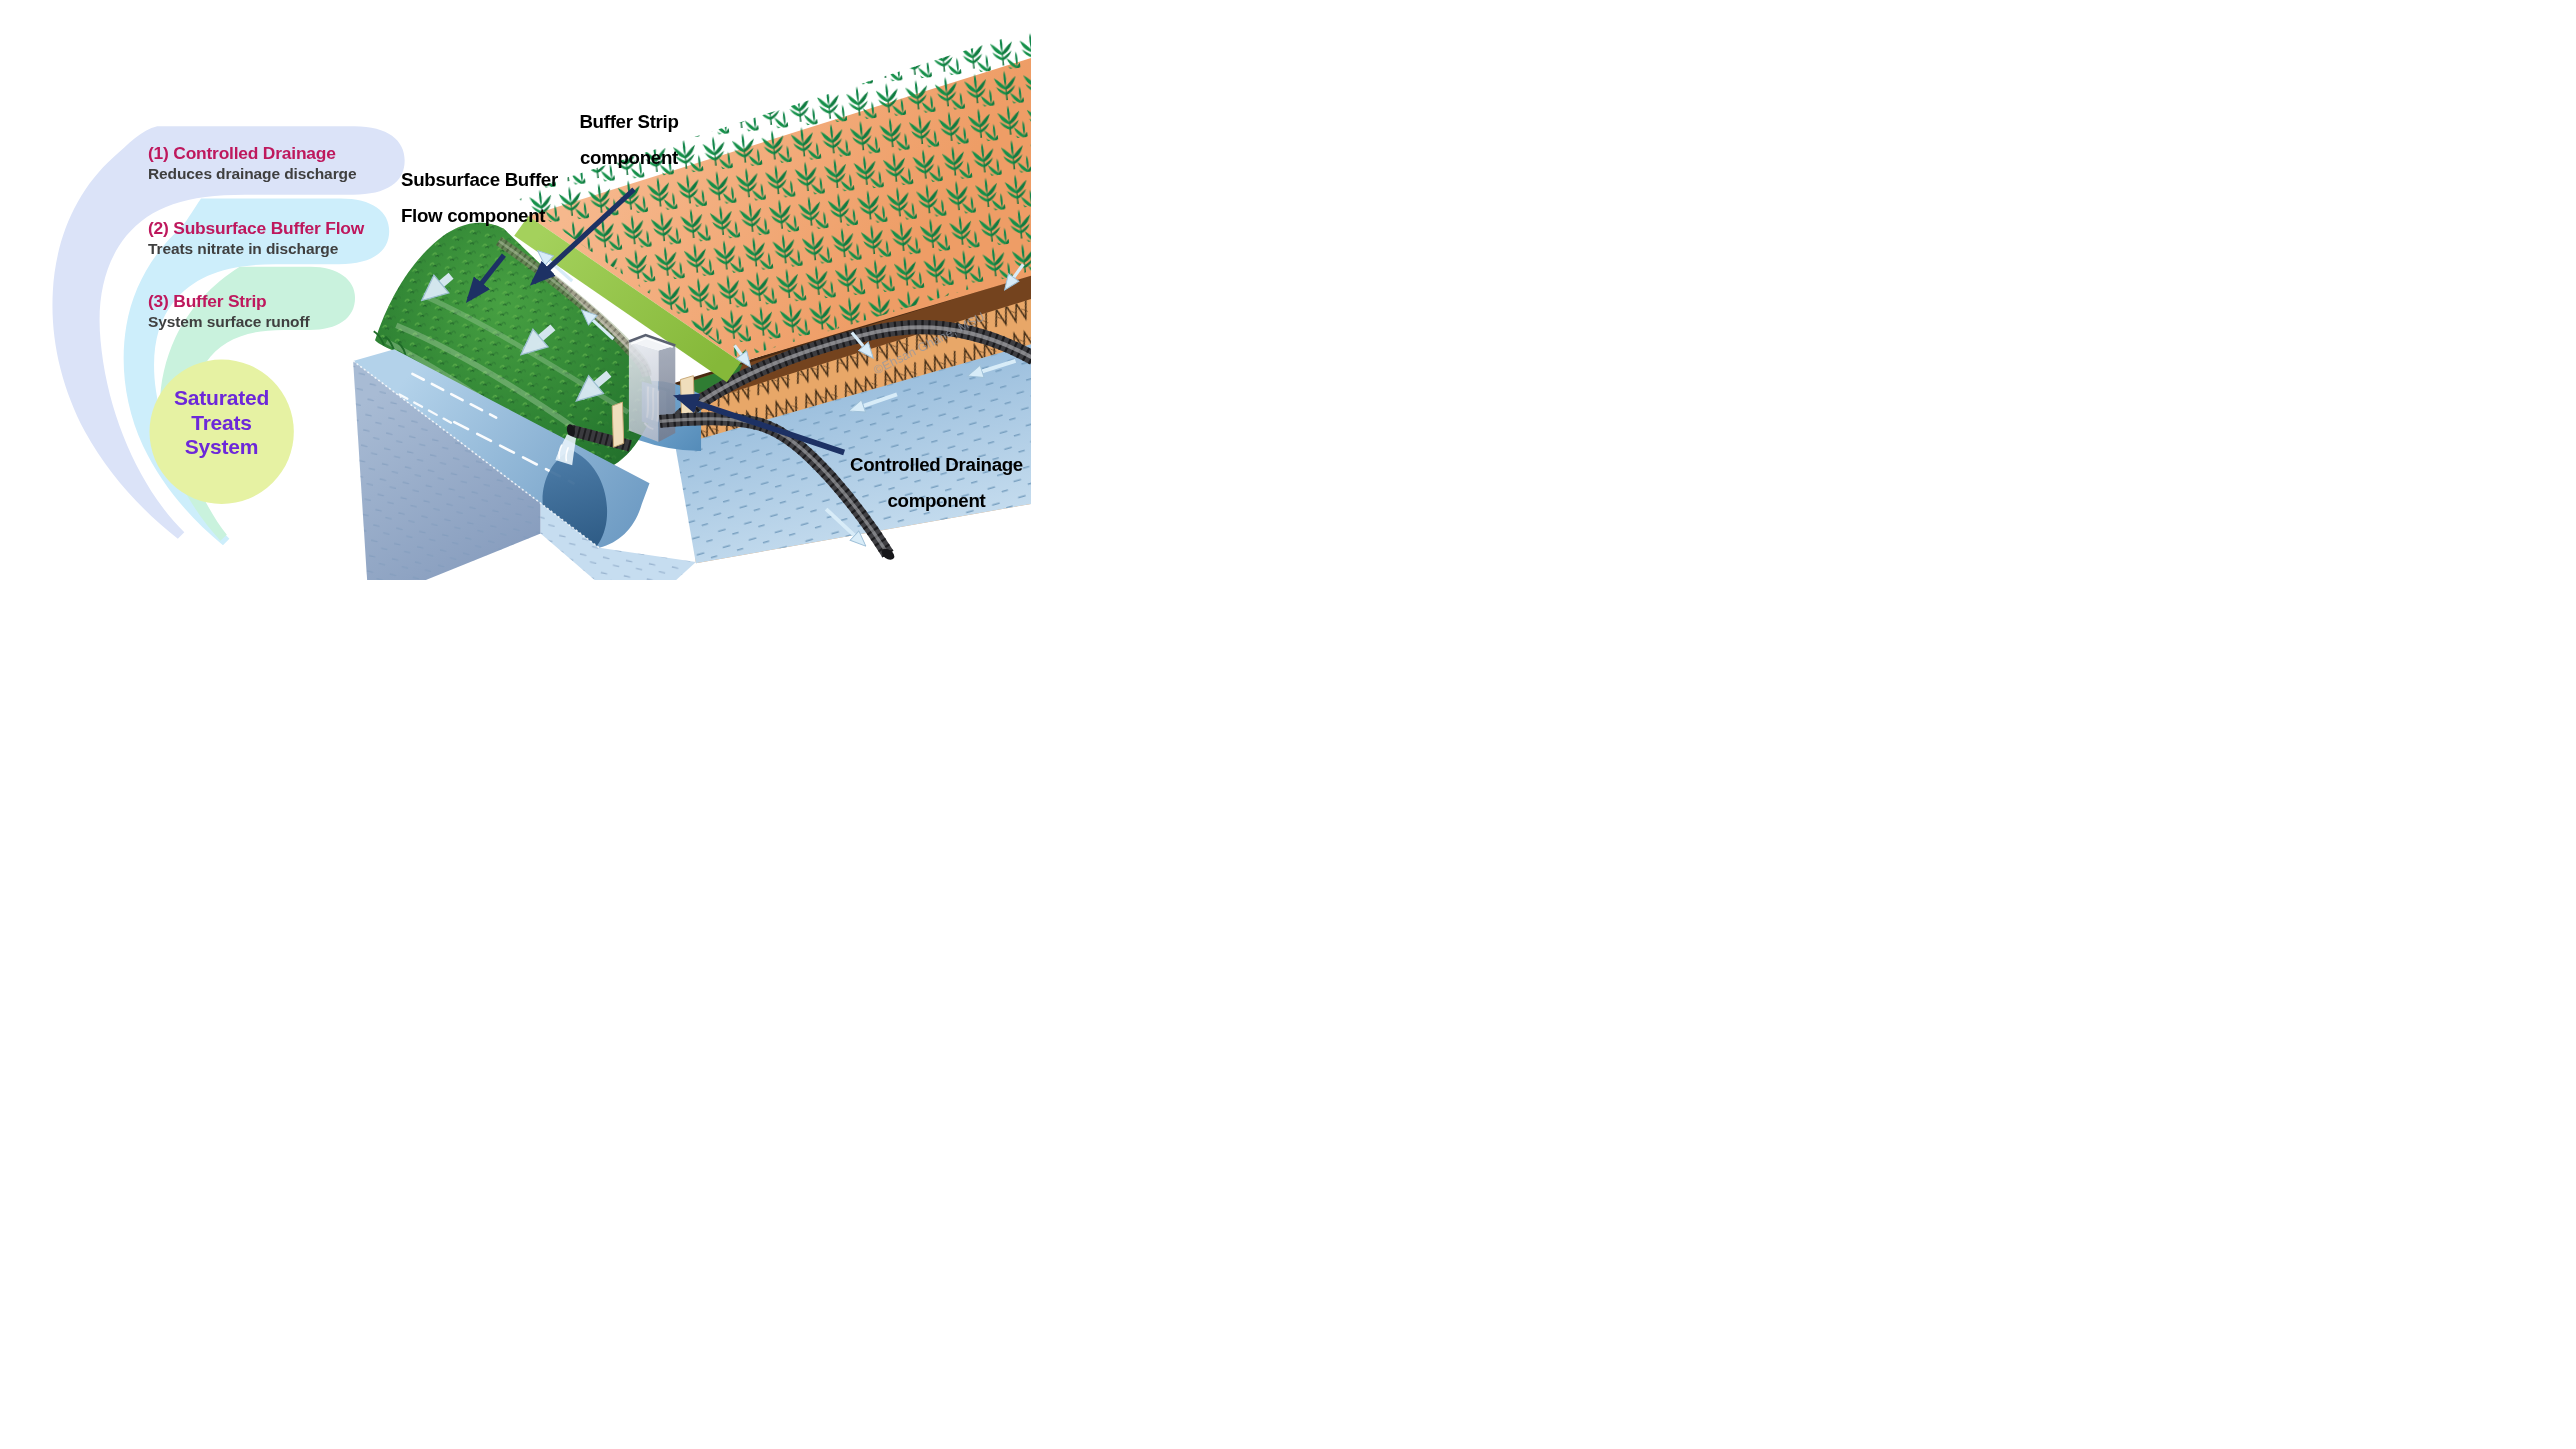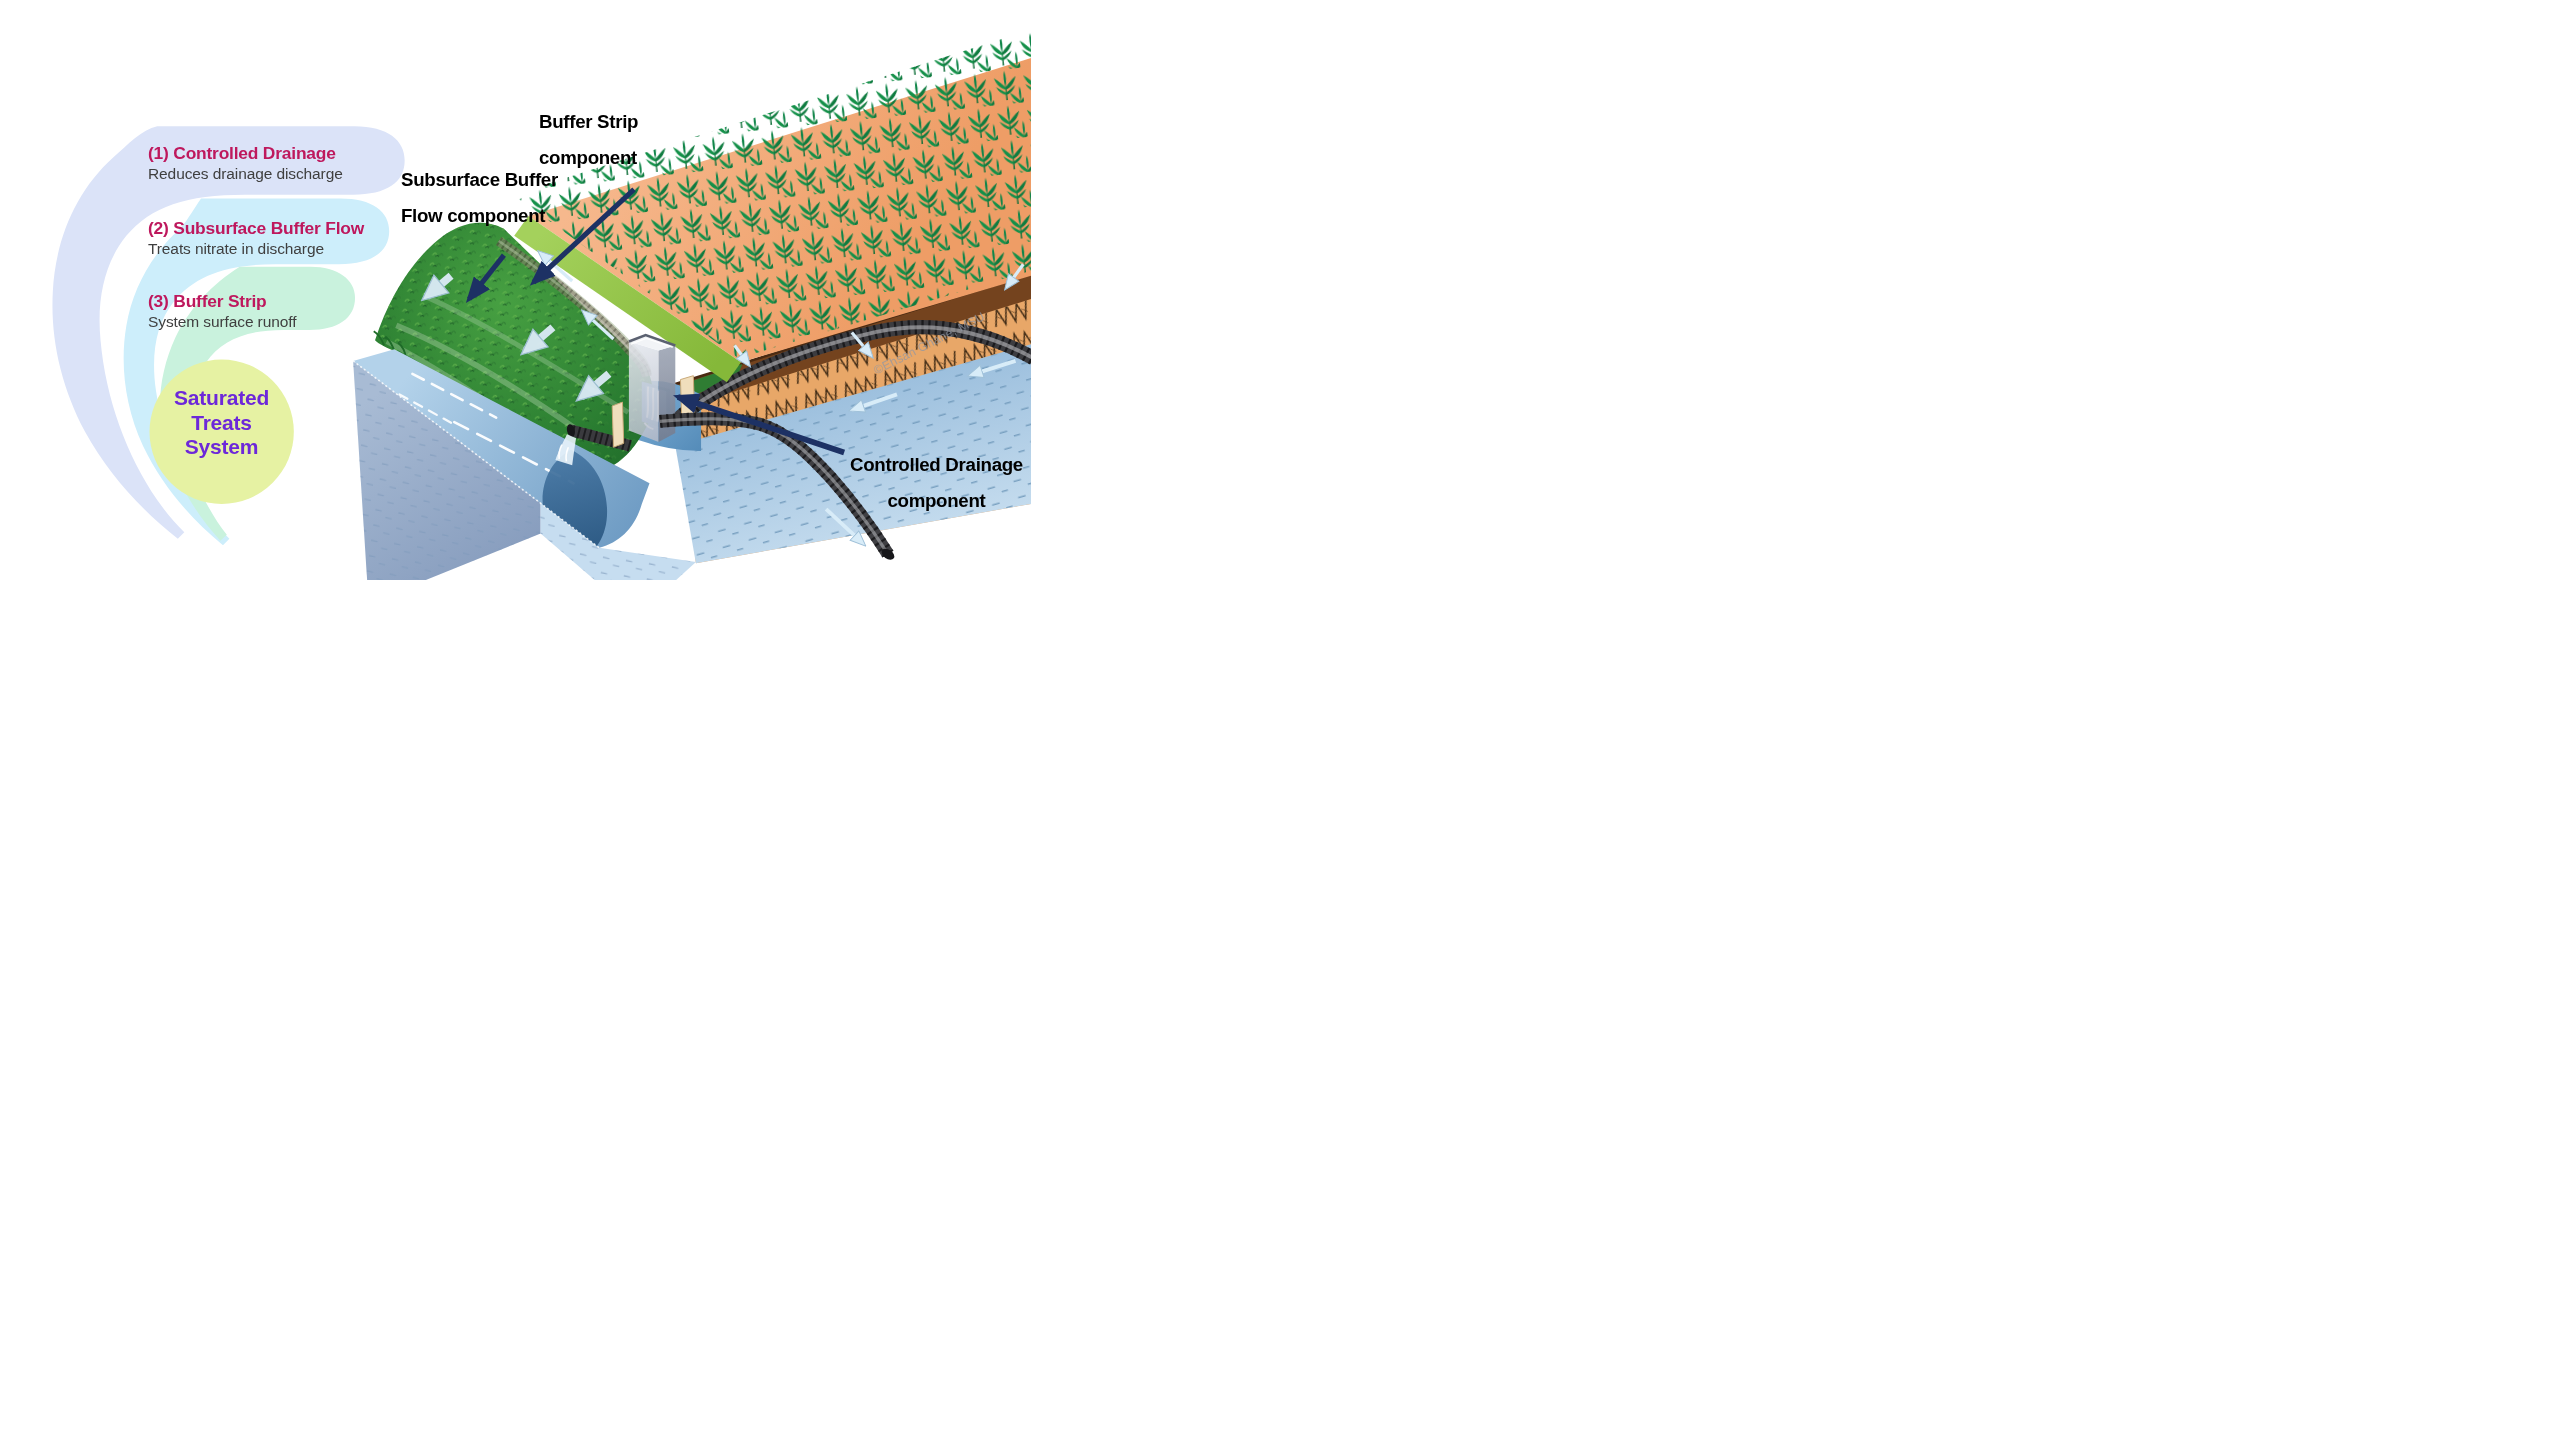--- a/index.html
+++ b/index.html
@@ -1,25 +1,25 @@
 <!DOCTYPE html>
 <html style="font-size:10.3px"><head>
 <meta charset="utf-8">
 <style>
   html,body{margin:0;padding:0;background:#ffffff;}
   .stage{position:relative;width:1031px;height:580px;background:#ffffff;overflow:hidden;
          font-family:"Liberation Sans","DejaVu Sans",sans-serif;}
   .stage svg{position:absolute;left:0;top:0;}
   .legend-item{position:absolute;left:148px;}
   .legend-item .h{font-size:17.4px;font-weight:700;color:#be185d;letter-spacing:-0.2px;line-height:1.2;}
-  .legend-item .s{font-size:15.5px;font-weight:400;color:#3f3f3f;letter-spacing:-0.1px;line-height:1.3;}
+  .legend-item .s{font-size:15.5px;font-weight:700;color:#3f3f3f;letter-spacing:-0.1px;line-height:1.3;}
   .circle-label{position:absolute;left:144px;top:386px;width:155px;text-align:center;
                 font-size:21px;font-weight:700;color:#6d28d9;line-height:24.5px;letter-spacing:-0.2px;}
   .diag-label{position:absolute;font-size:18.7px;font-weight:700;color:#000;line-height:1.9;letter-spacing:-0.3px;}
-  .lbl-bufferstrip{left:539px;top:104px;width:180px;text-align:left;}
+  .lbl-bufferstrip{left:539px;top:104px;width:180px;text-align:center;}
   .lbl-subsurface{left:401px;top:162px;width:200px;text-align:left;}
   .lbl-controlled{left:843px;top:408px;width:187px;text-align:center;margin-top:39px;}
   .watermark{position:absolute;left:867px;top:332px;width:142px;font-size:12.2px;color:#8f97a6;
              opacity:.72;transform:rotate(-27deg);letter-spacing:0.3px;}
 </style>
 </head>
 <body>
 
 <div class="stage">
 

